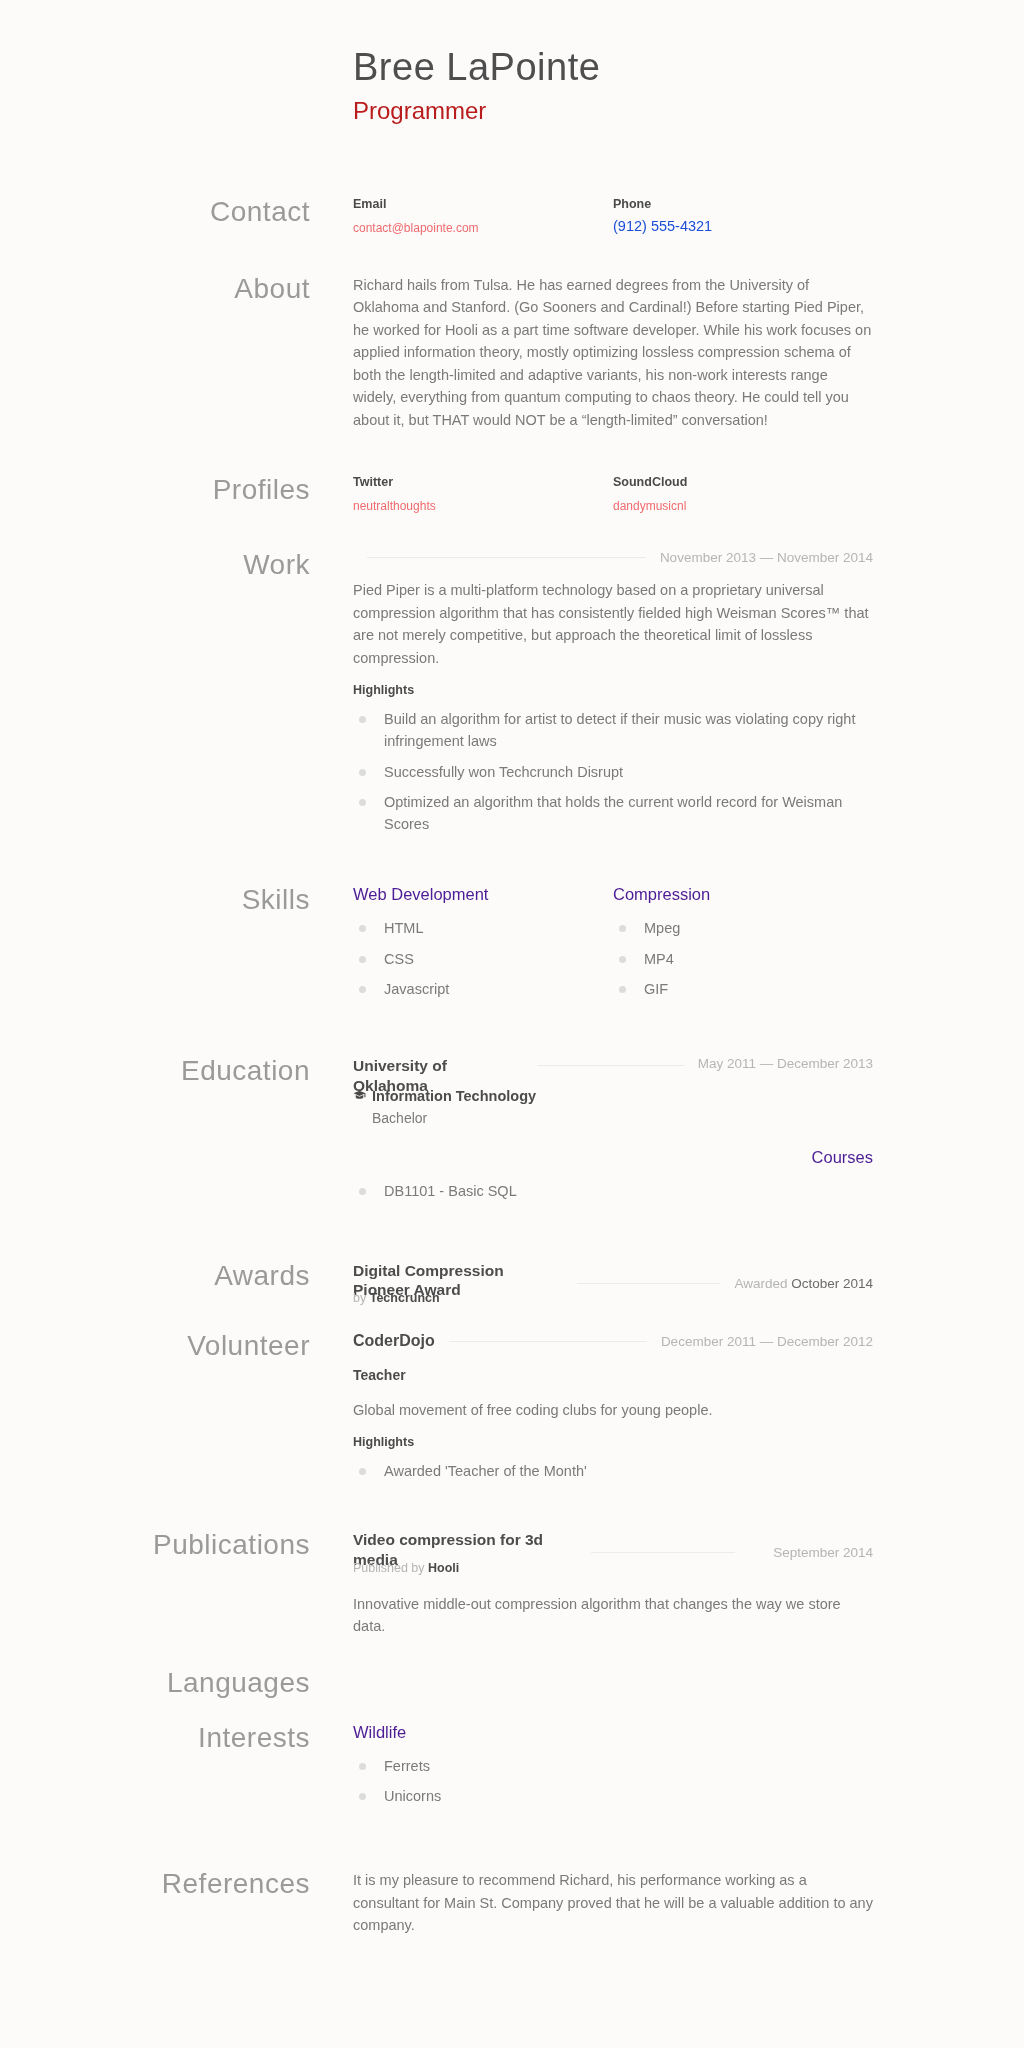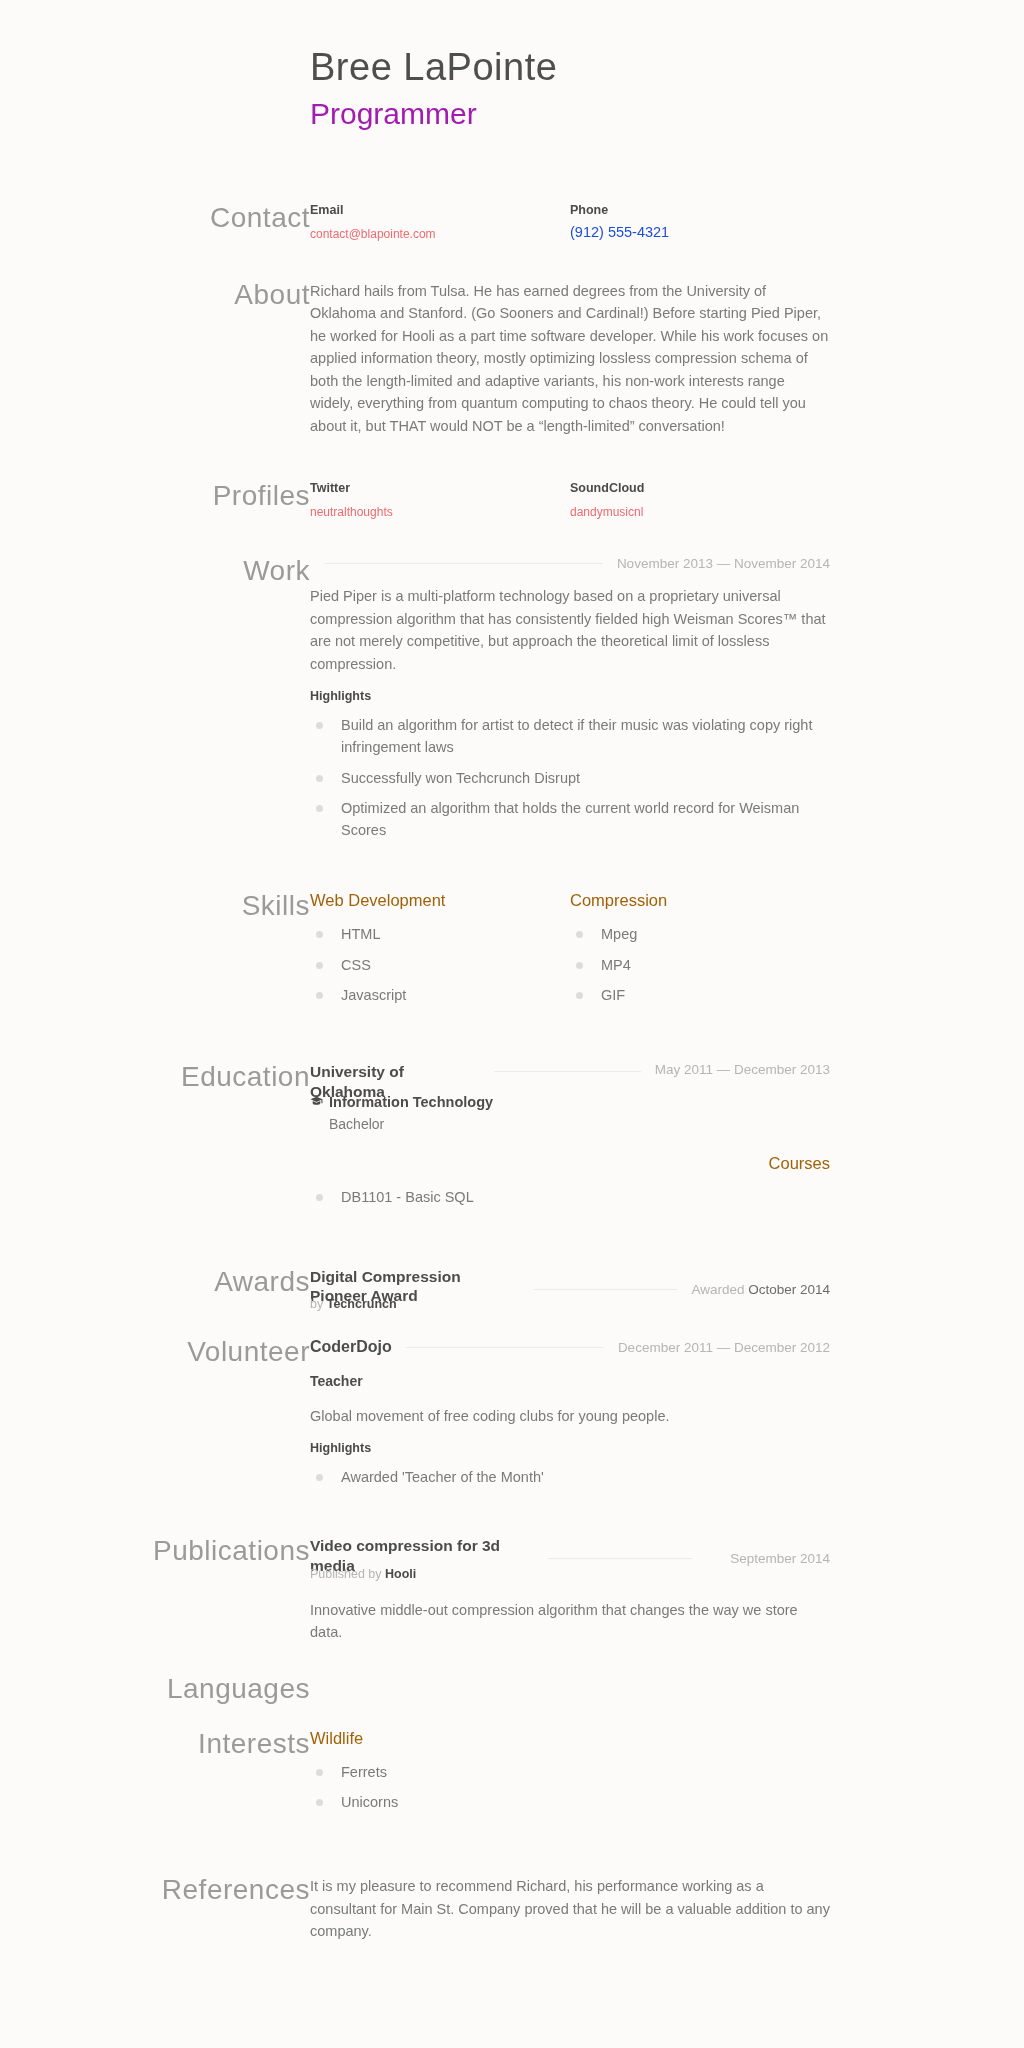--- a/index.html
+++ b/index.html
@@ -2,39 +2,39 @@
 <html style="--accent: #ef6a6e; --bg: #fcfbfa;"><head>
 <meta charset="utf-8">
 <style>
   :root { --accent:#ef6a6e; --bg:#fcfbfa; --dark:#4a4a4a; --body:#7a7a7a; --light:#b5b5b5; --heading:#9a9a9a; --line:#ebebeb; }
   * { margin:0; padding:0; box-sizing:border-box; }
   html,body { background:var(--bg); font-family:"Liberation Sans","DejaVu Sans",sans-serif; }
   body { width:1024px; min-height:2048px; padding-top:46px; color:var(--body); }
   .container { width:873px; }
   .row { display:flex; margin-bottom:50px; }
   .label-col { width:310px; text-align:right; flex:0 0 310px; }
-  .content-col { width:520px; flex:0 0 520px; }
+  .content-col { width:520px; margin-left:43px; flex:0 0 520px; }
   .section-heading { font-size:28px; font-weight:300; color:var(--heading); letter-spacing:.5px; line-height:1.1; }
   
   .page-header { margin-bottom:72px; }
   .name { font-size:38px; font-weight:300; color:#4e4e4e; letter-spacing:.5px; }
-  .role { font-size:30px; font-weight:300; color:#a21caf; margin-top:8px; }
+  .role { font-size:24px; font-weight:300; color:#b91c1c; margin-top:8px; }
   
   .two-col { display:flex; }
   .two-col > div { width:50%; }
   .mini-label { font-size:12.5px; font-weight:700; color:var(--dark); margin-bottom:7px; }
   .link { font-size:12px; color:var(--accent); text-decoration:none; display:inline-block; }
   .plain-value { font-size:14.5px; color:#1d4ed8; }
   .para { font-size:14.5px; line-height:1.55; color:var(--body); }
   .item-title { font-size:15.5px; font-weight:600; color:#4c4c4c; line-height:1.25; }
   .date { font-size:13.5px; color:var(--light); white-space:nowrap; }
   .ih { display:flex; align-items:center; }
   .ih-line { flex:1; height:1px; background:var(--line); margin:0 14px; }
   .ih-title { max-width:170px; }
-  .group-name { font-size:16.5px; color:#a16207; margin-bottom:14px; }
+  .group-name { font-size:16.5px; color:#4c1d95; margin-bottom:14px; }
   ul.dots { list-style:none; }
   ul.dots li { position:relative; padding-left:31px; font-size:14.5px; line-height:1.5; color:var(--body); margin-bottom:9px; }
   ul.dots li::before { content:""; position:absolute; left:6px; top:7px; width:7px; height:7px; border-radius:50%; background:#dcdcdc; }
   ul.dots.spaced li { margin-bottom:16px; }
   .highlights-label { font-size:12.5px; font-weight:700; color:var(--dark); margin:14px 0 12px; }
   .byline { font-size:12.5px; color:var(--light); }
   .byline b { font-size:12.5px; font-weight:700; color:var(--dark); }
   .overlap { margin-top:-8px; }
   .cap-icon { display:inline-block; vertical-align:-1px; margin-right:6px; }
   .study-type { font-size:14px; color:var(--body); margin:4px 0 0 19px; }

